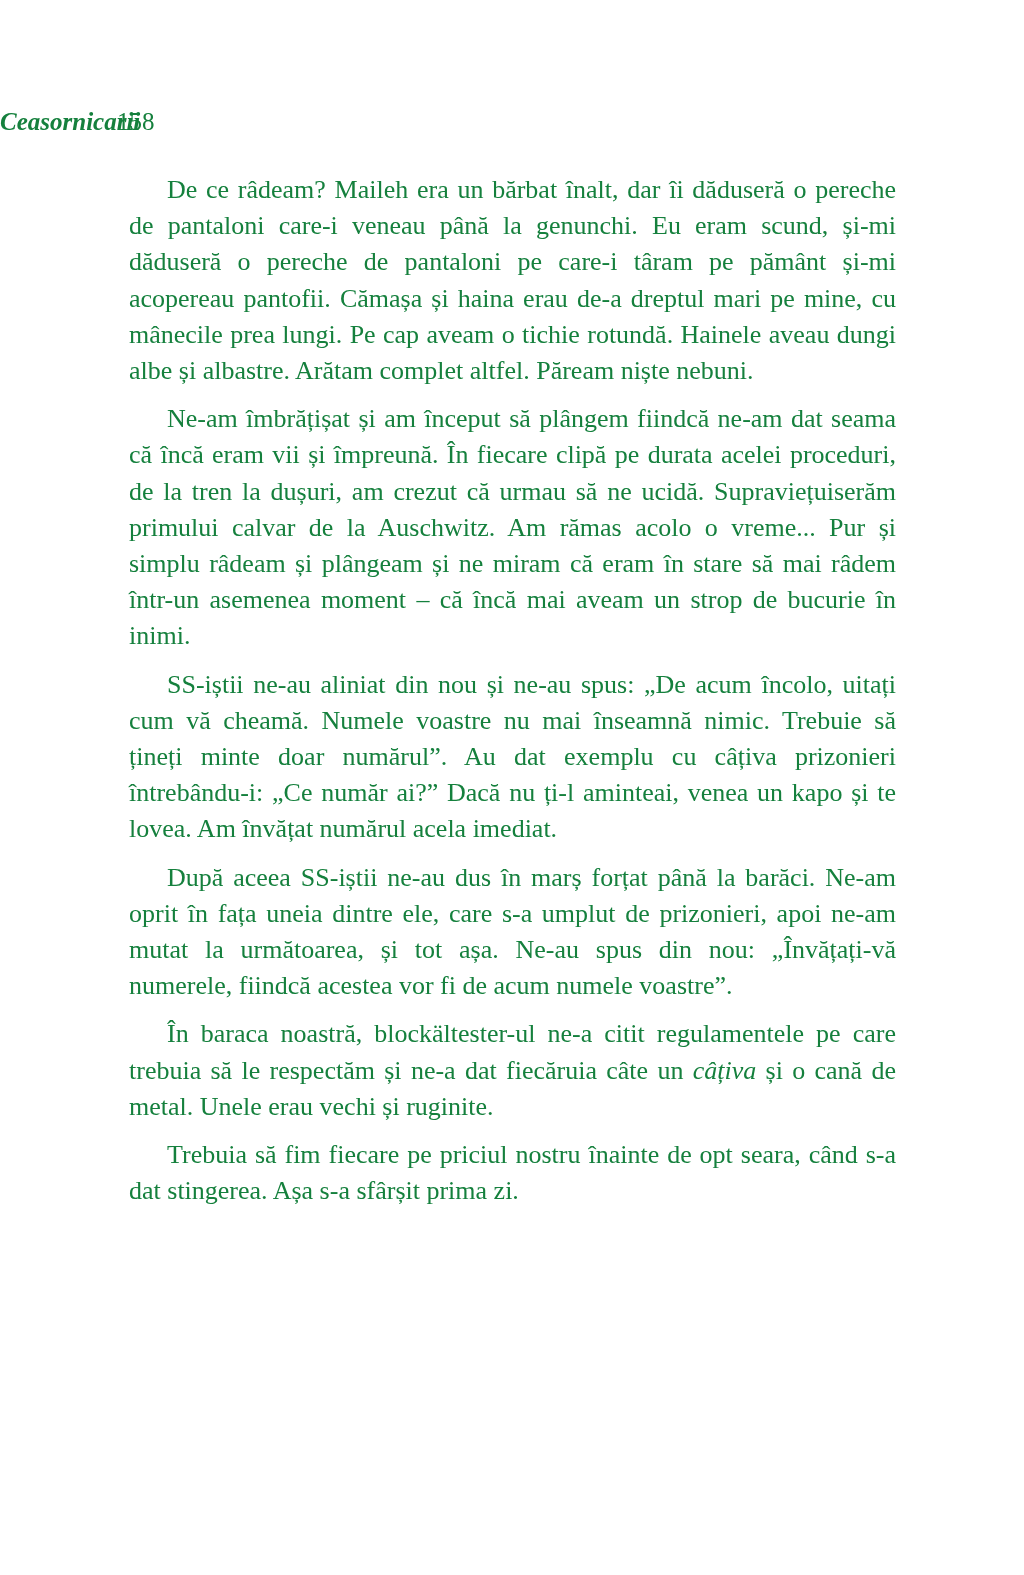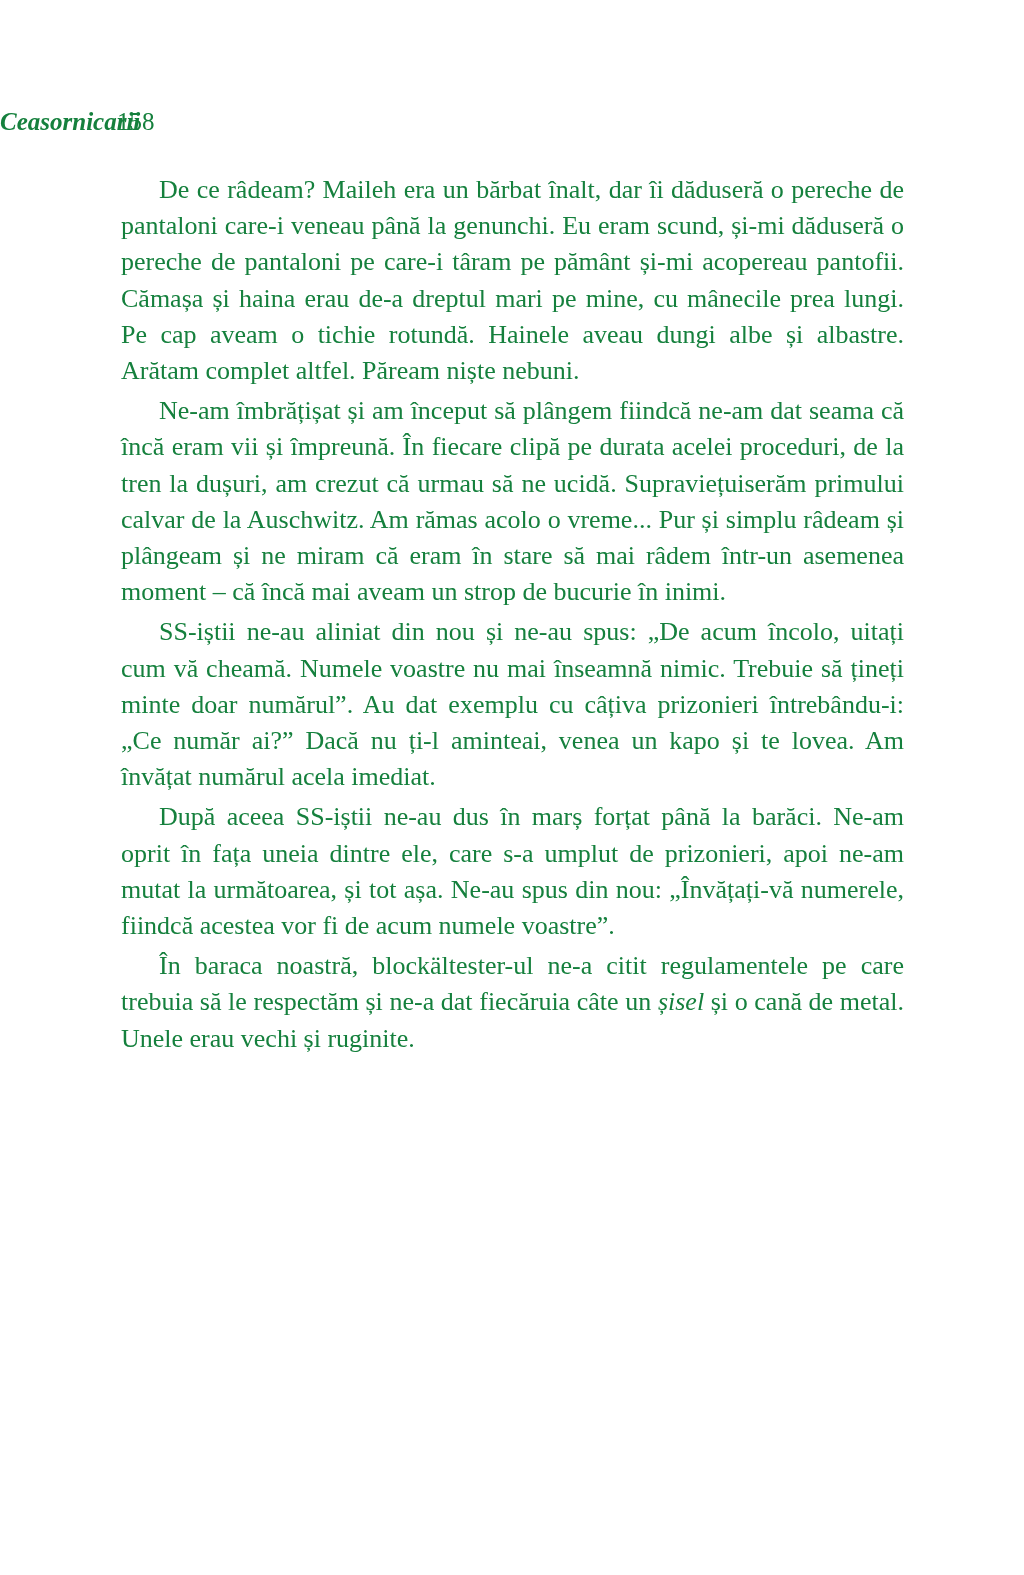--- a/index.html
+++ b/index.html
@@ -38,36 +38,37 @@
     font-weight: bold;
   }
   .body-text {
     margin: 27px 116px 0 117px;
     font-size: 26px;
     line-height: 36.2px;
     text-align: justify;
     text-justify: inter-word;
   }
   .body-text p {
-    margin: 4px;
+    margin: 12px;
     padding: 0;
     text-indent: 38px;
   }
   .italic-term {
     font-style: italic;
   }
 </style>
 </head>
 <body>
 
 <div class="page">
   <div class="running-head">
     <span class="page-num">158</span>
     <span class="running-title">Ceasornicarii</span>
   </div>
   <div class="body-text">
     <p>De ce râdeam? Maileh era un bărbat înalt, dar îi dăduseră o pereche de pantaloni care-i veneau până la genunchi. Eu eram scund, și-mi dăduseră o pereche de pantaloni pe care-i târam pe pământ și-mi acopereau pantofii. Cămașa și haina erau de-a dreptul mari pe mine, cu mânecile prea lungi. Pe cap aveam o tichie rotundă. Hainele aveau dungi albe și albastre. Arătam complet altfel. Păream niște nebuni.</p>
     <p>Ne-am îmbrățișat și am început să plângem fiindcă ne-am dat seama că încă eram vii și împreună. În fiecare clipă pe durata acelei proceduri, de la tren la dușuri, am crezut că urmau să ne ucidă. Supraviețuiserăm primului calvar de la Auschwitz. Am rămas acolo o vreme... Pur și simplu râdeam și plângeam și ne miram că eram în stare să mai râdem într-un asemenea moment – că încă mai aveam un strop de bucurie în inimi.</p>
     <p>SS-iștii ne-au aliniat din nou și ne-au spus: „De acum încolo, uitați cum vă cheamă. Numele voastre nu mai înseamnă nimic. Trebuie să țineți minte doar numărul”. Au dat exemplu cu câțiva prizonieri întrebându-i: „Ce număr ai?” Dacă nu ți-l aminteai, venea un kapo și te lovea. Am învățat numărul acela imediat.</p>
     <p>După aceea SS-iștii ne-au dus în marș forțat până la barăci. Ne-am oprit în fața uneia dintre ele, care s-a umplut de prizonieri, apoi ne-am mutat la următoarea, și tot așa. Ne-au spus din nou: „Învățați-vă numerele, fiindcă acestea vor fi de acum numele voastre”.</p>
-    <p><span>În baraca noastră, blockältester-ul ne-a citit regulamentele pe care trebuia să le respectăm și ne-a dat fiecăruia câte un </span><span class="italic-term">șisel</span><span> și o cană de metal. Unele erau vechi și ruginite.</span></p>
+    <p><span>În baraca noastră, blockältester-ul ne-a citit regulamentele pe care trebuia să le respectăm și ne-a dat fiecăruia câte un </span><span class="italic-term">câțiva</span><span> și o cană de metal. Unele erau vechi și ruginite.</span></p>
+    <p>Trebuia să fim fiecare pe priciul nostru înainte de opt seara, când s-a dat stingerea. Așa s-a sfârșit prima zi.</p>
   </div>
 </div>
 
 </body></html>

